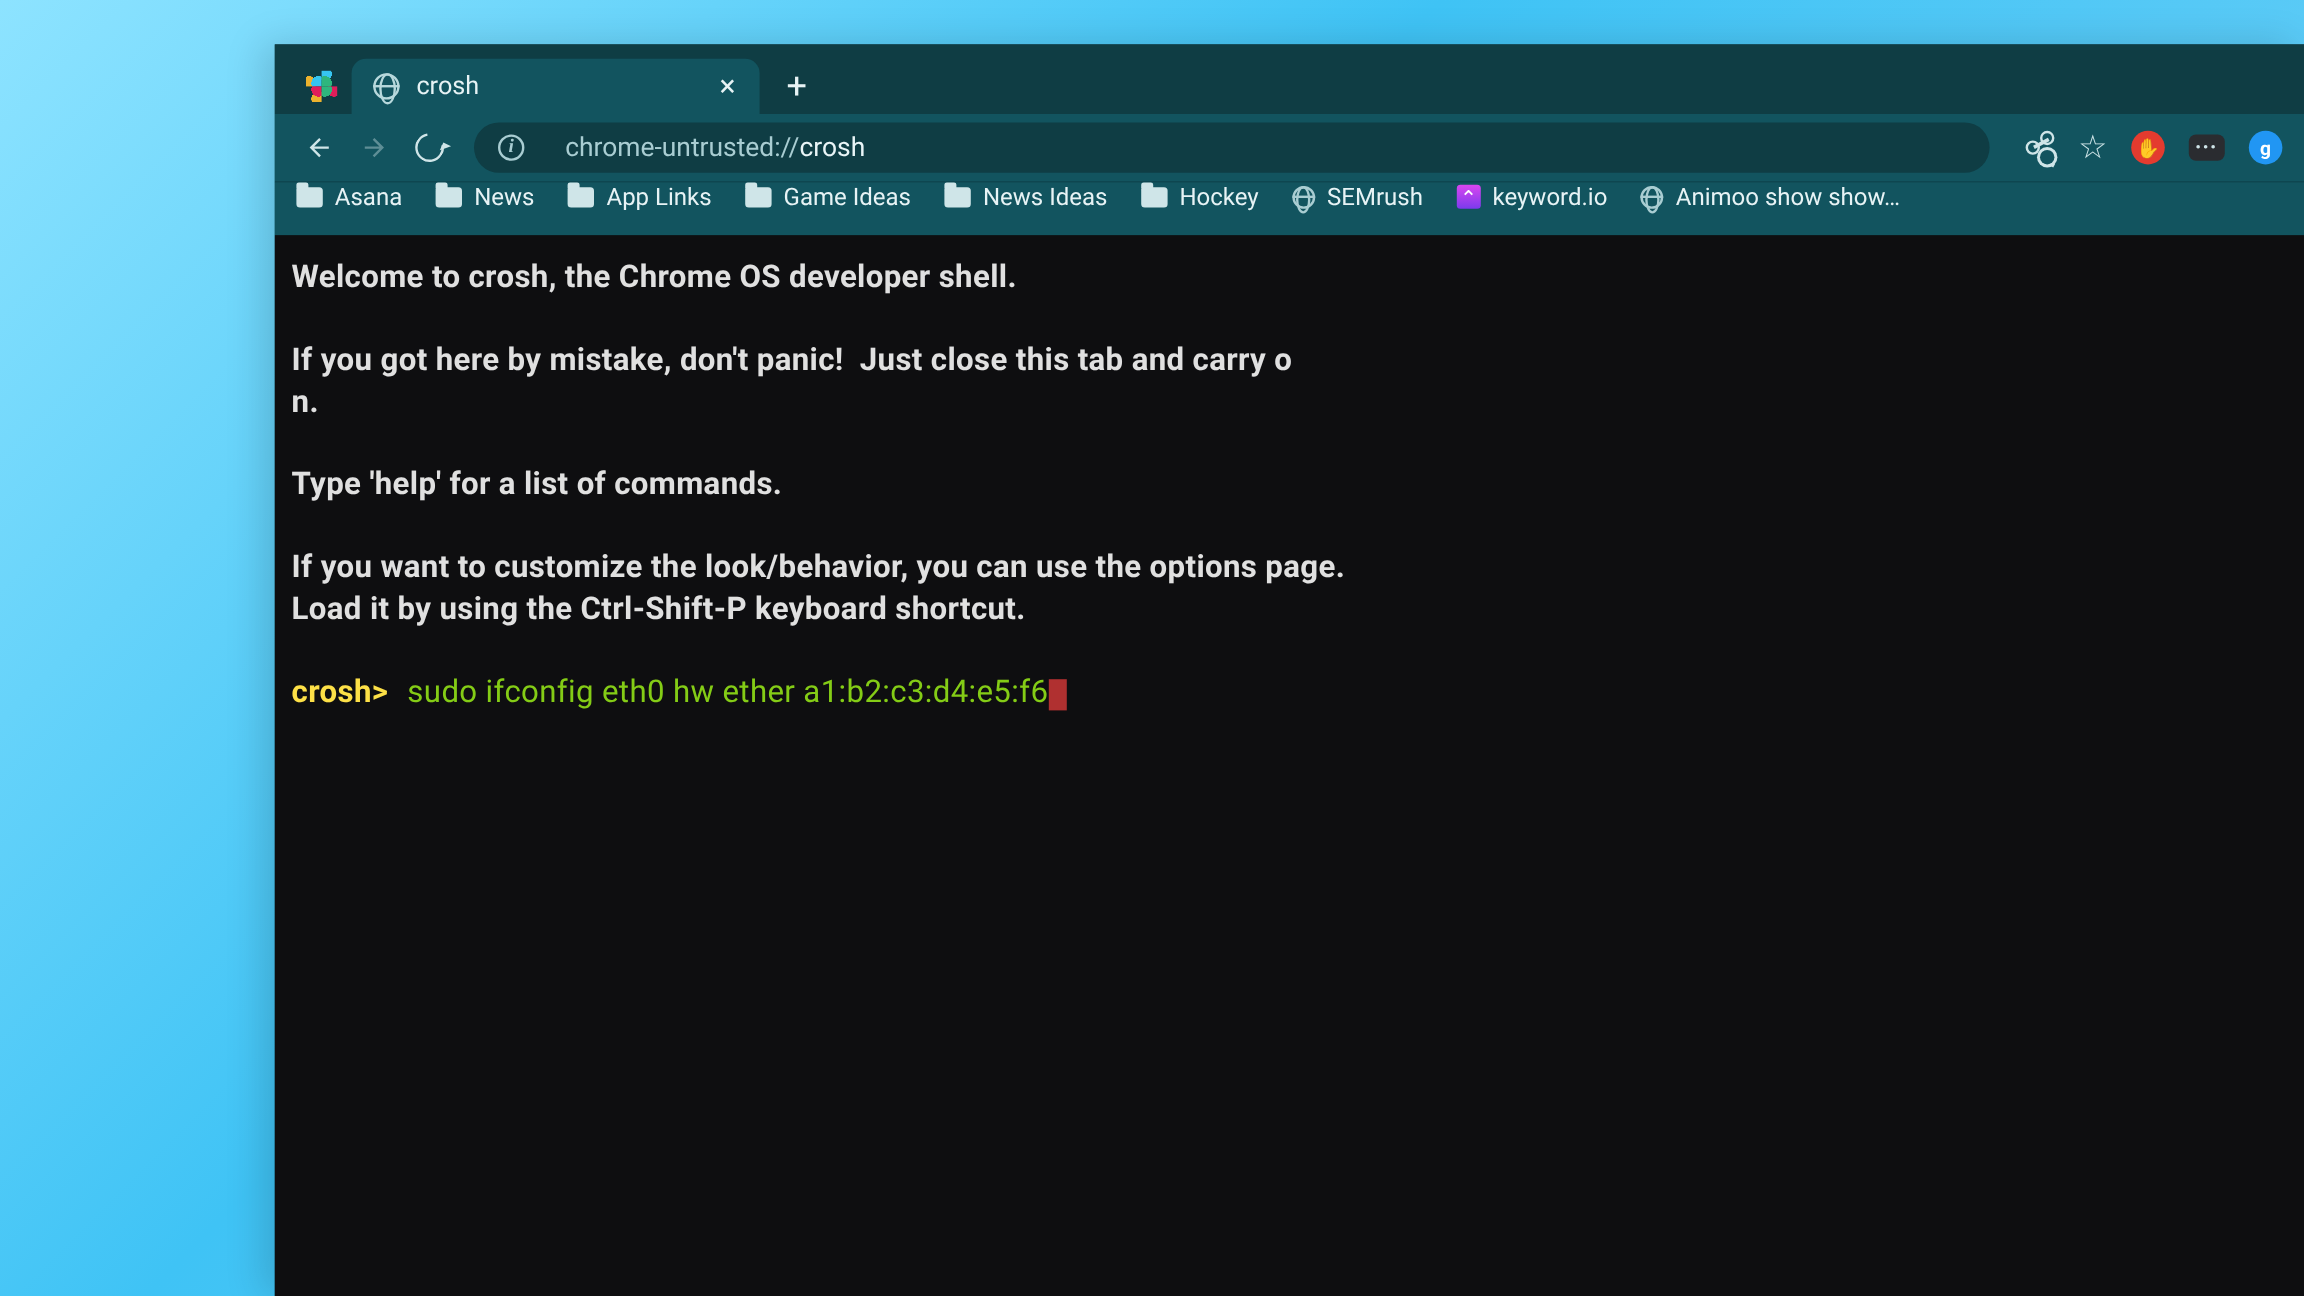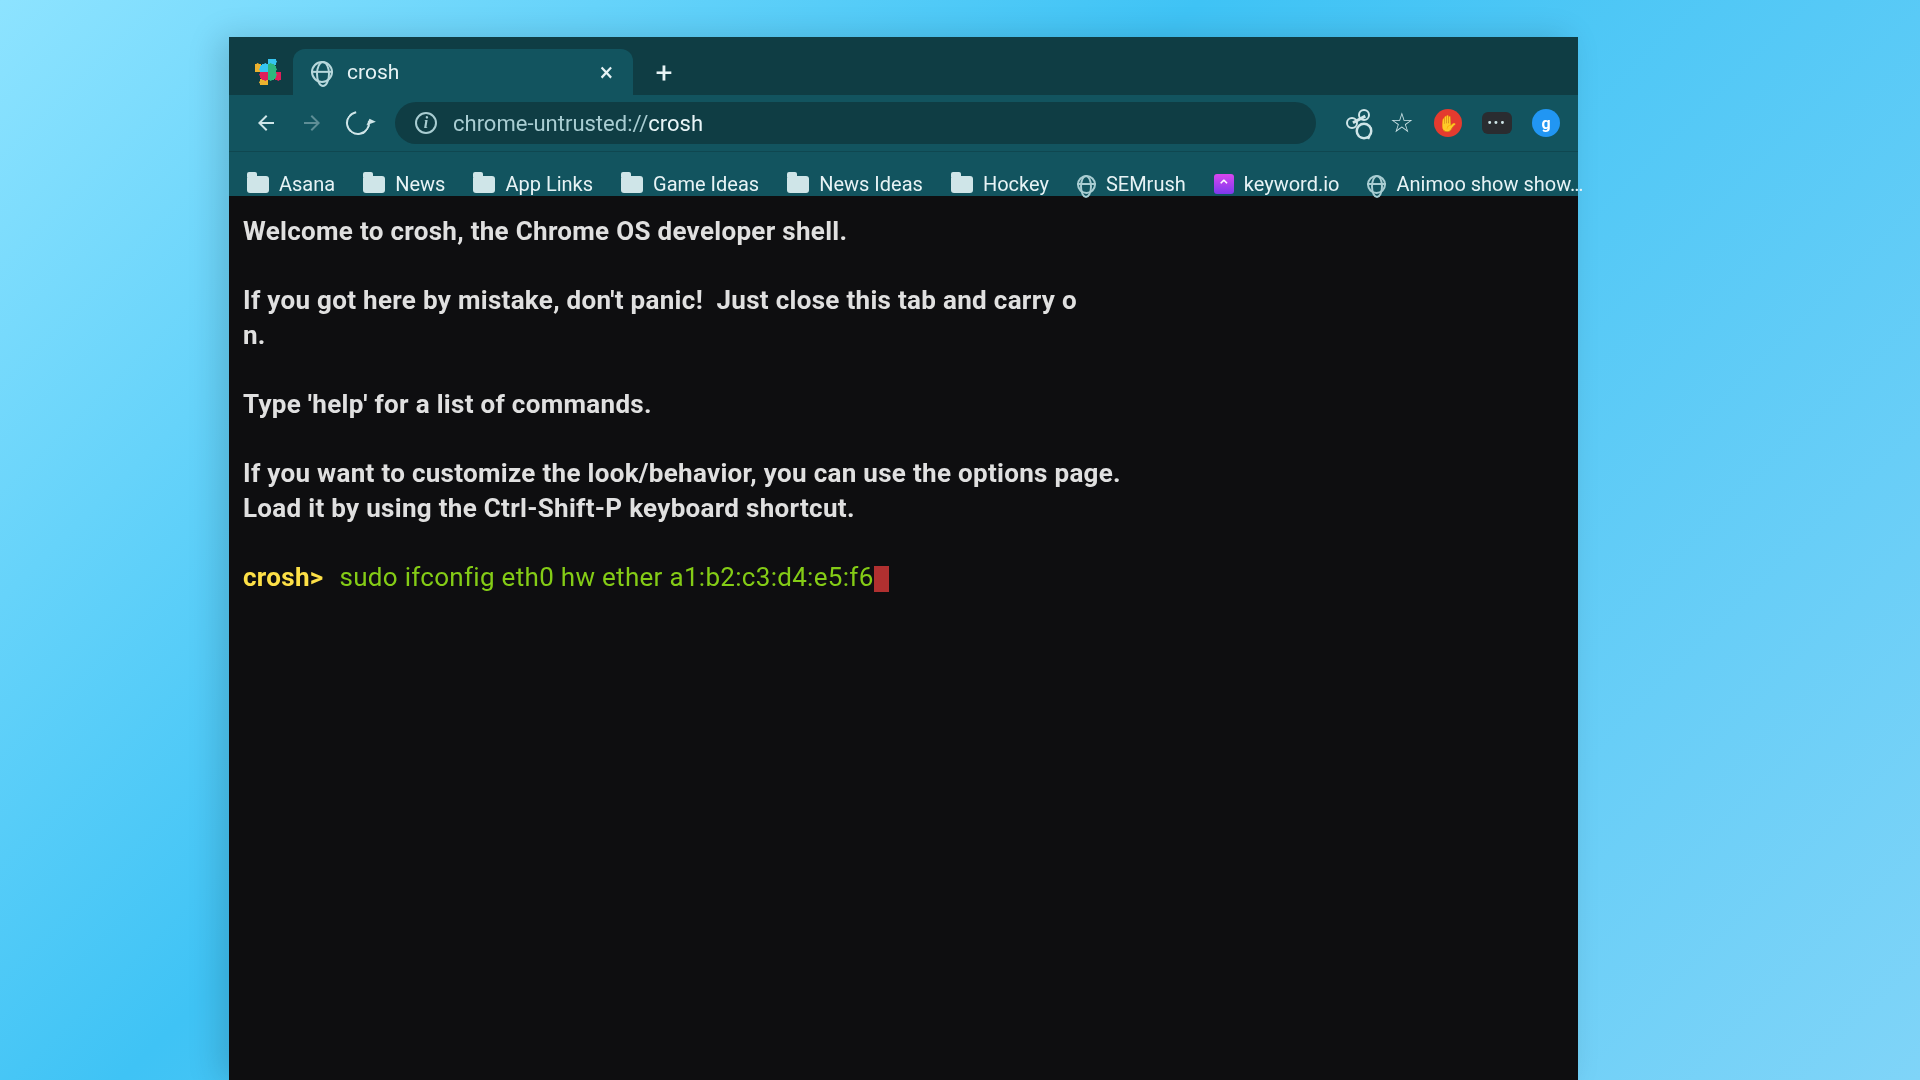--- a/index.html
+++ b/index.html
@@ -1,50 +1,50 @@
 <!DOCTYPE html>
 <html><head>
 <meta charset="utf-8">
 <style>
 * { margin:0; padding:0; box-sizing:border-box; font-family:-apple-system,BlinkMacSystemFont,"Segoe UI",Roboto,sans-serif; }
 body { width:1920px; height:1080px; overflow:hidden; background:linear-gradient(135deg,#8de3ff 0%,#3fc3f5 40%,#7fd4f8 100%); position:relative; }
 .viewport { position:absolute; top:0; left:0; width:1920px; height:1080px; }
-.browser-window { position:absolute; top:37px; left:229px; width:1349px; height:1043px; background:#0f3d44; box-shadow:-10px 0 30px rgba(0,0,0,.15); display:flex; flex-direction:column; }
+.browser-window { position:absolute; top:37px; left:229px; width:1691px; height:1043px; background:#0f3d44; box-shadow:-10px 0 30px rgba(0,0,0,.15); display:flex; flex-direction:column; }
 .tab-strip { height:58px; display:flex; align-items:center; padding-left:14px; background:#0f3d44; }
 .pinned-tab { width:50px; height:46px; margin-top:12px; display:flex; align-items:center; justify-content:center; border-radius:10px 10px 0 0; }
 .slack-icon { width:26px; height:26px; display:flex; flex-wrap:wrap; }
 .slack-icon span { width:13px; height:13px; display:block; }
 .tab { display:flex; align-items:center; height:46px; margin-top:12px; background:#12545f; border-radius:12px 12px 0 0; padding:0 16px 0 18px; min-width:340px; gap:14px; }
 .globe-icon { width:22px; height:22px; border:2.3px solid #b7d8dc; border-radius:50%; position:relative; flex-shrink:0; }
 .globe-icon::before { content:""; position:absolute; top:-2.3px; left:50%; width:10px; height:22px; margin-left:-6.5px; border:2.3px solid #b7d8dc; border-radius:50%; }
 .globe-icon::after { content:""; position:absolute; left:-2.3px; top:50%; width:22px; height:2.3px; background:#b7d8dc; transform:translateY(-50%); }
 .tab-title { color:#e7f3f5; font-size:21px; flex:1; }
 .close-x { color:#e7f3f5; font-size:25px; line-height:1; cursor:pointer; padding:0 4px; }
 .new-tab { width:46px; height:46px; margin-top:12px; display:flex; align-items:center; justify-content:center; color:#e7f3f5; font-size:30px; cursor:pointer; margin-left:8px; }
 .toolbar { height:56px; background:#12545f; display:flex; align-items:center; padding:0 18px; gap:8px; }
 .nav-arrow { width:38px; height:38px; display:flex; align-items:center; justify-content:center; color:#8fb8be; font-size:27px; cursor:pointer; border-radius:50%; }
 .nav-arrow.disabled { opacity:.4; }
 .reload-icon { width:24px; height:24px; border:2.8px solid #cfe5e8; border-radius:50%; border-top-color:transparent; position:relative; transform:rotate(35deg); }
 .reload-icon::after { content:""; position:absolute; top:-5px; right:-2px; border:5px solid transparent; border-bottom-color:#cfe5e8; transform:rotate(-55deg); }
 .omnibox { flex:1; height:42px; background:#0f3d44; border-radius:21px; display:flex; align-items:center; padding:0 20px; gap:16px; margin:0 10px; }
 .info-icon { width:22px; height:22px; border:2.3px solid #a9cdd2; border-radius:50%; display:flex; align-items:center; justify-content:center; color:#a9cdd2; font-size:16px; font-weight:600; font-family:Georgia,serif; font-style:italic; }
-.url-text { color:#a9cdd2; font-size:22px; }
+.url-text { color:#a9cdd2; font-size:22px;margin-left:18px; }
 .url-text .path { color:#e9f5f7; }
 .toolbar-right { display:flex; align-items:center; gap:20px; padding-left:12px; }
 .share-icon { width:24px; height:24px; position:relative; }
 .share-icon::before { content:""; position:absolute; width:8px; height:8px; background:transparent; border:2.5px solid #cfe5e8; border-radius:50%; left:0; top:6px; }
 .share-icon::after { content:""; position:absolute; width:8px; height:8px; border:2.5px solid #cfe5e8; border-radius:50%; right:0; top:-2px; box-shadow:0 16px 0 -0px #12545f,0 16px 0 2.5px #cfe5e8; }
 .share-lines { position:absolute; width:14px; height:2.5px; background:#cfe5e8; left:6px; top:7px; transform:rotate(-28deg); box-shadow:0 12px 0 0 #cfe5e8; }
 .share-lines::after { content:""; position:absolute; width:14px; height:2.5px; background:#cfe5e8; left:0; top:10px; transform:rotate(56deg); transform-origin:left; }
 .star-icon { color:#cfe5e8; font-size:27px; }
 .ext-badge { width:28px; height:28px; border-radius:50%; display:flex; align-items:center; justify-content:center; font-size:16px; font-weight:700; }
 .ext-red { background:#e43b2f; color:#fff; }
 .ext-dark { background:#2a2c30; color:#cfe5e8; border-radius:6px; width:30px; height:22px; letter-spacing:2px; font-size:12px; }
 .ext-blue { background:#2196f3; color:#fff; }
-.bookmarks-bar { height:45px; background:#12545f; display:flex; align-items:flex-end; padding:0 18px; gap:28px; border-top:1px solid rgba(0,0,0,.15); }
+.bookmarks-bar { height:45px; background:#12545f; display:flex; align-items:flex-start; padding:0 18px; gap:28px; border-top:1px solid rgba(0,0,0,.15); }
 .bookmark { display:flex; align-items:center; gap:10px; color:#e7f3f5; font-size:20px; cursor:pointer; white-space:nowrap; }
 .folder-icon { width:22px; height:17px; background:#cfe5e8; border-radius:2px 3px 3px 3px; position:relative; }
 .folder-icon::before { content:""; position:absolute; top:-4px; left:0; width:10px; height:5px; background:#cfe5e8; border-radius:2px 2px 0 0; }
 .globe-small { width:19px; height:19px; border:2px solid #a9cdd2; border-radius:50%; position:relative; flex-shrink:0; }
 .globe-small::before { content:""; position:absolute; top:-2px; left:50%; width:8px; height:19px; margin-left:-6px; border:2px solid #a9cdd2; border-radius:50%; }
 .globe-small::after { content:""; position:absolute; left:-2px; top:50%; width:19px; height:2px; background:#a9cdd2; transform:translateY(-50%); }
 .kw-icon { width:20px; height:20px; background:linear-gradient(180deg,#d946ef,#7c3aed); border-radius:3px; position:relative; display:flex; align-items:center; justify-content:center; }
 .kw-icon::after { content:"⌃"; color:#fff; font-size:17px; line-height:1; transform:translateY(2px); }
 .terminal { flex:1; background:#0e0e10; padding:18px 14px; font-family:"DejaVu Sans Mono","Courier New",monospace; font-size:26px; line-height:1.33; color:#e0e0e0; letter-spacing:.3px; white-space:pre-wrap; overflow:hidden; }
 .term-line { margin:0;font-weight:bold; }

